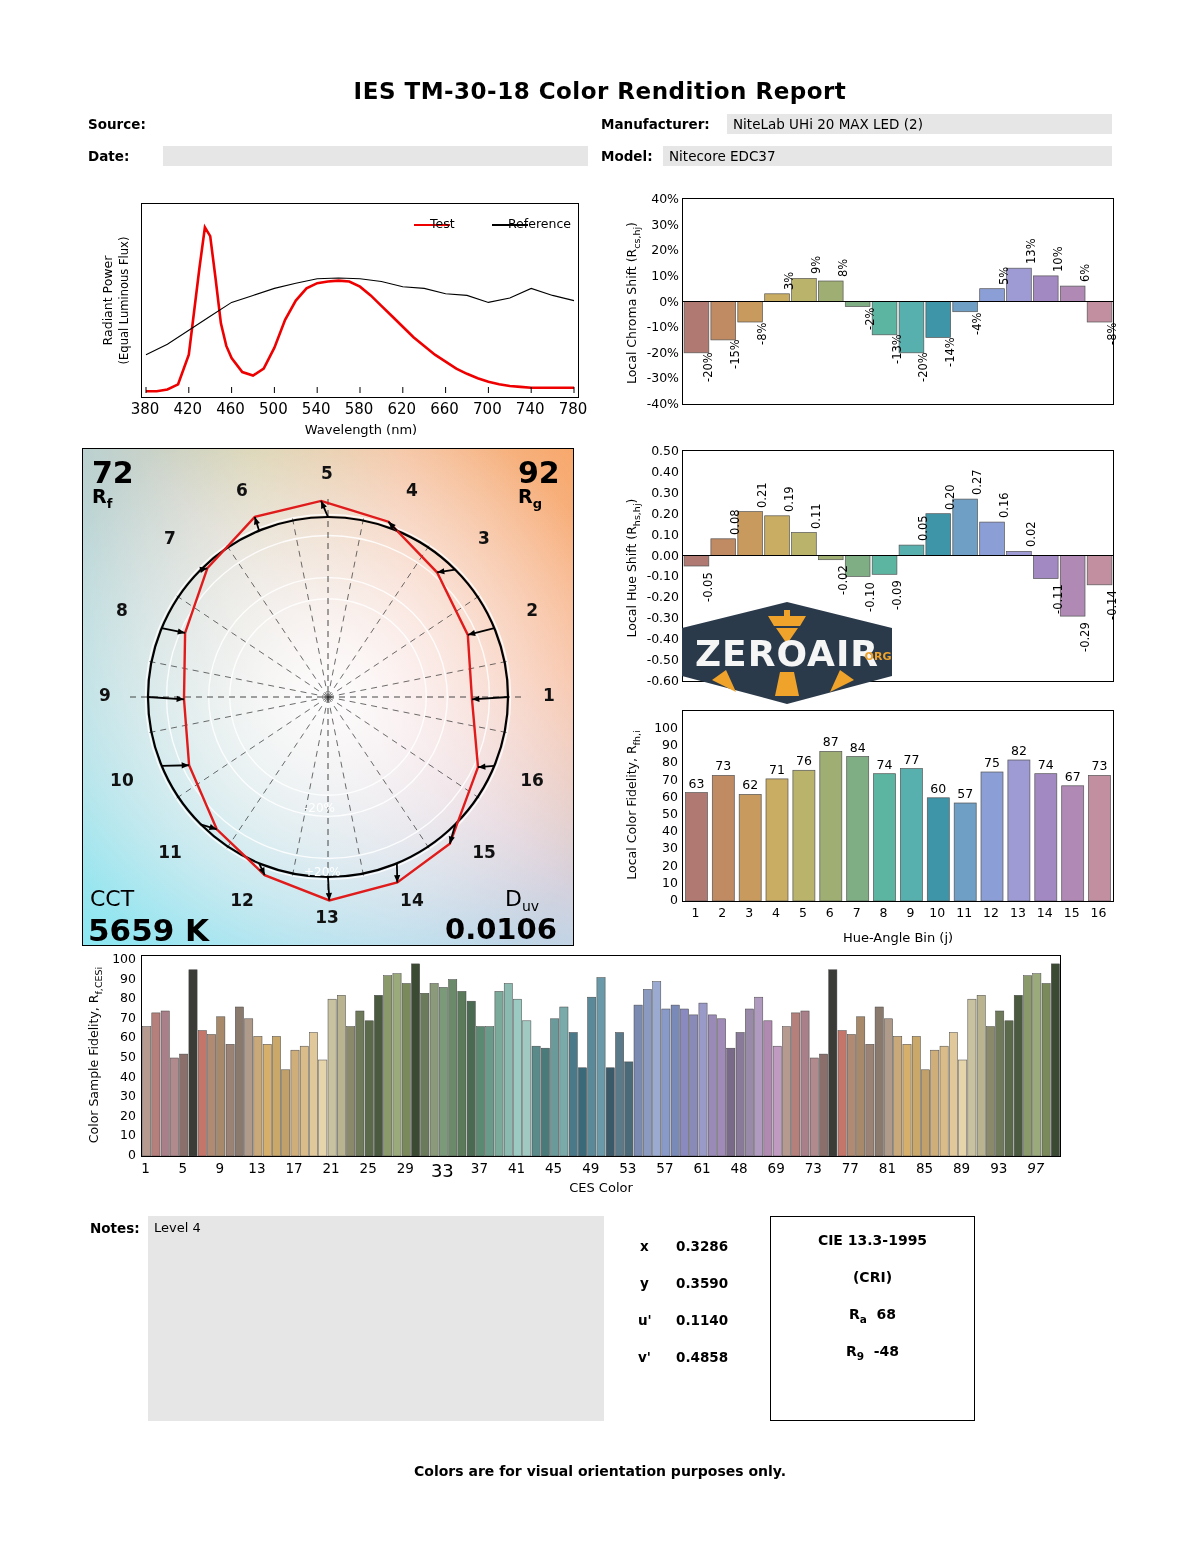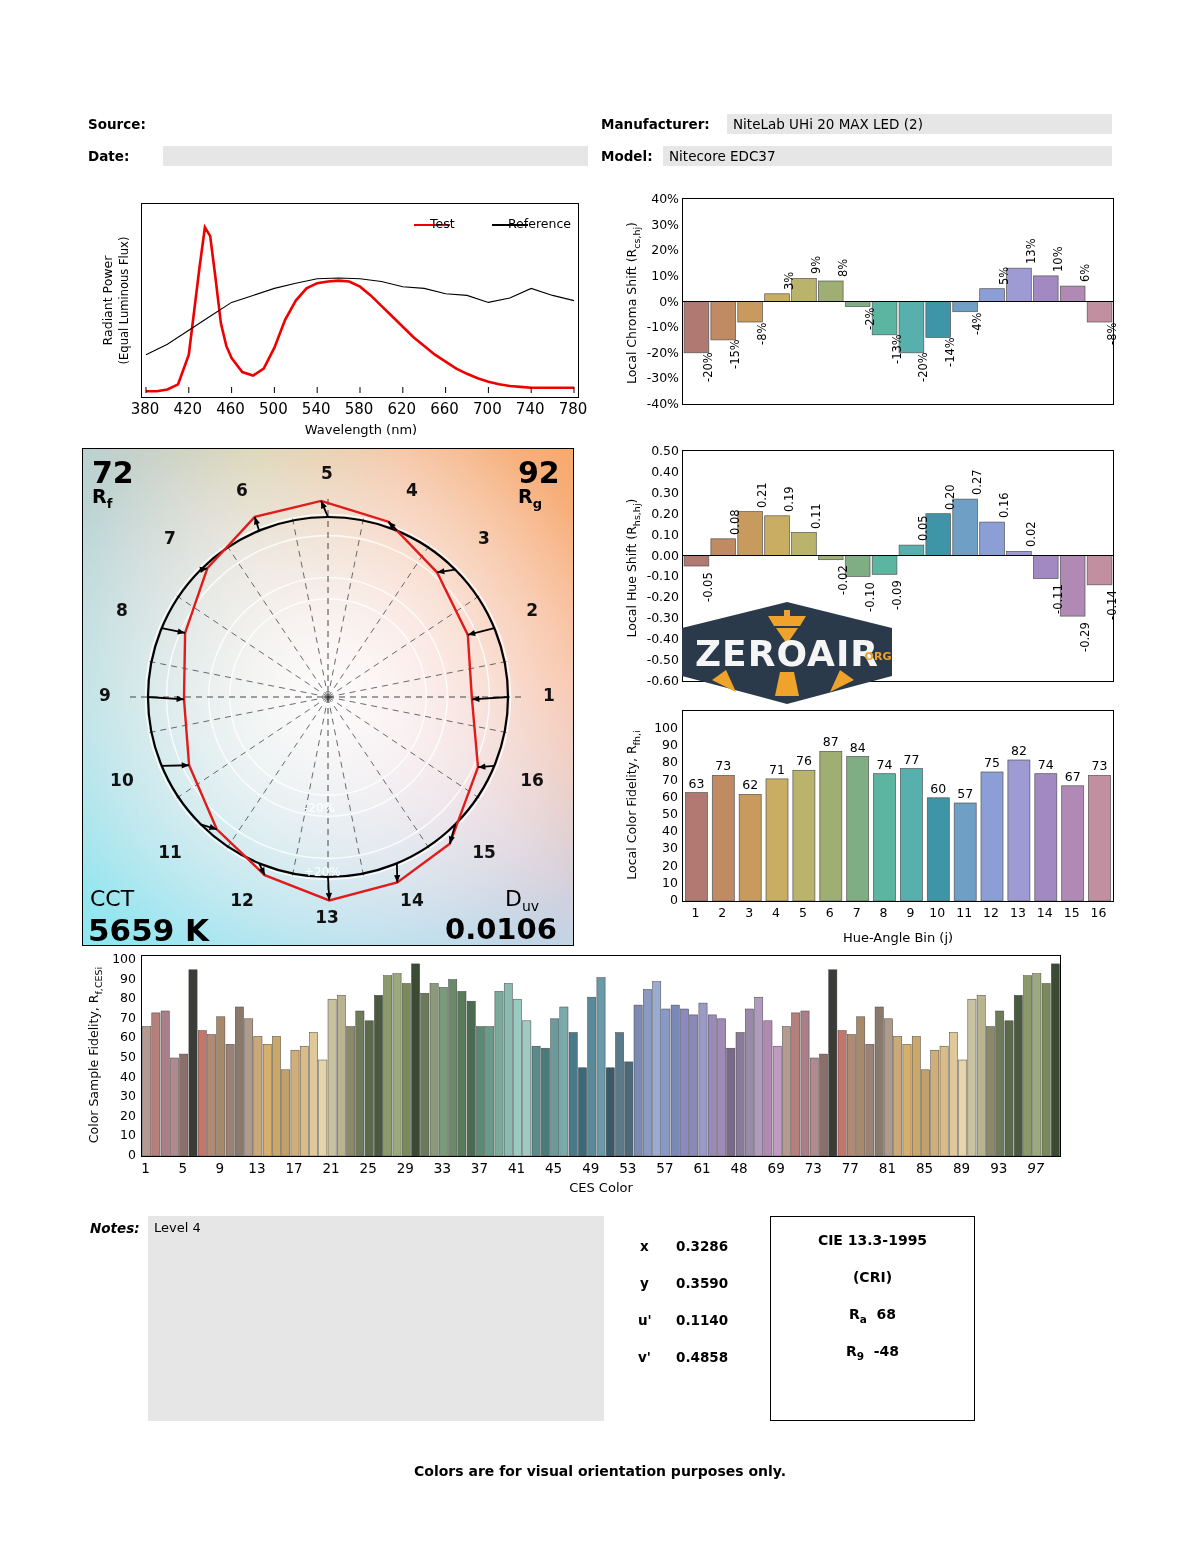--- a/index.html
+++ b/index.html
@@ -20,34 +20,35 @@
 
   .legend-line{position:absolute;height:0;border-top-width:2.5px;border-top-style:solid;}
   .legend-txt{position:absolute;font-size:12.5px;}
 
   
   .cvg-wrap{position:absolute;left:82px;top:448px;width:492px;height:498px;border:1px solid #000;box-sizing:border-box;overflow:hidden;}
   .cvg-num{position:absolute;font-size:17px;font-weight:bold;color:#111;}
   .cvg-big{position:absolute;font-size:30px;font-weight:bold;}
   .cvg-med{position:absolute;font-size:19px;font-weight:bold;}
 
-  .notes-label{position:absolute;font-size:13.5px;font-weight:bold;font-style:italic;}
+  .notes-label{position:absolute;font-size:13.5px;font-weight:bold;}
   .notes-box{position:absolute;background:#e6e6e6;box-sizing:border-box;font-size:13px;padding:4px 6px;}
   .chroma-row{position:absolute;font-size:13.5px;font-weight:bold;}
   .cri-box{position:absolute;border:1.5px solid #000;box-sizing:border-box;}
   .cri-txt{position:absolute;font-size:14px;font-weight:bold;text-align:center;width:100%;}
   .footer{position:absolute;width:1200px;text-align:center;font-size:14px;font-weight:bold;}
 
   .zerologo{position:absolute;left:672px;top:598px;width:230px;height:110px;text-decoration:underline;}
 </style>
 </head>
 <body>
 
 <div class="report">
 
+  <div class="title">IES TM-30-18 Color Rendition Report</div>
 
   <div class="hdr-label" style="left:88px;top:116px;">Source:</div>
 
   <div class="hdr-label" style="left:88px;top:148px;">Date:</div>
   <div class="hdr-value" style="left:163px;top:146px;width:425px;"></div>
 
   <div class="hdr-label" style="left:601px;top:116px;">Manufacturer:</div>
   <div class="hdr-value" style="left:727px;top:114px;width:385px;">NiteLab UHi 20 MAX LED (2)</div>
 
   <div class="hdr-label" style="left:601px;top:148px;">Model:</div>
@@ -520,21 +521,21 @@
     </div>
   <div id="csf-xticks">
       <div class="tick" style="left: 129.636px; top: 1160px; width: 32px; text-align: center; font-size: 13.5px;">1</div>
       <div class="tick" style="left: 166.727px; top: 1160px; width: 32px; text-align: center; font-size: 13.5px;">5</div>
       <div class="tick" style="left: 203.818px; top: 1160px; width: 32px; text-align: center; font-size: 13.5px;">9</div>
       <div class="tick" style="left: 240.909px; top: 1160px; width: 32px; text-align: center; font-size: 13.5px;">13</div>
       <div class="tick" style="left: 278px; top: 1160px; width: 32px; text-align: center; font-size: 13.5px;">17</div>
       <div class="tick" style="left: 315.091px; top: 1160px; width: 32px; text-align: center; font-size: 13.5px;">21</div>
       <div class="tick" style="left: 352.182px; top: 1160px; width: 32px; text-align: center; font-size: 13.5px;">25</div>
       <div class="tick" style="left: 389.273px; top: 1160px; width: 32px; text-align: center; font-size: 13.5px;">29</div>
-      <div class="tick" style="left: 426.364px; top: 1160px; width: 32px; text-align: center; font-size: 14px;">33</div>
+      <div class="tick" style="left: 426.364px; top: 1160px; width: 32px; text-align: center; font-size: 18px;">33</div>
       <div class="tick" style="left: 463.455px; top: 1160px; width: 32px; text-align: center; font-size: 13.5px;">37</div>
       <div class="tick" style="left: 500.545px; top: 1160px; width: 32px; text-align: center; font-size: 13.5px;">41</div>
       <div class="tick" style="left: 537.636px; top: 1160px; width: 32px; text-align: center; font-size: 13.5px;">45</div>
       <div class="tick" style="left: 574.727px; top: 1160px; width: 32px; text-align: center; font-size: 13.5px;">49</div>
       <div class="tick" style="left: 611.818px; top: 1160px; width: 32px; text-align: center; font-size: 13.5px;">53</div>
       <div class="tick" style="left: 648.909px; top: 1160px; width: 32px; text-align: center; font-size: 13.5px;">57</div>
       <div class="tick" style="left: 686px; top: 1160px; width: 32px; text-align: center; font-size: 13.5px;">61</div>
       <div class="tick" style="left: 723.091px; top: 1160px; width: 32px; text-align: center; font-size: 13.5px;">48</div>
       <div class="tick" style="left: 760.182px; top: 1160px; width: 32px; text-align: center; font-size: 13.5px;">69</div>
       <div class="tick" style="left: 797.273px; top: 1160px; width: 32px; text-align: center; font-size: 13.5px;">73</div>

